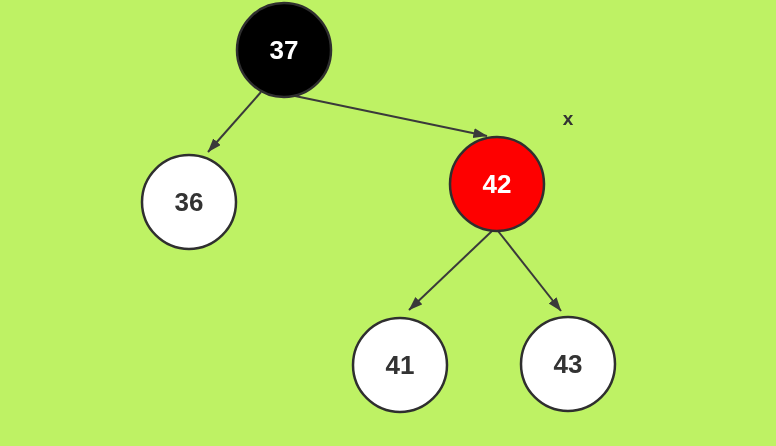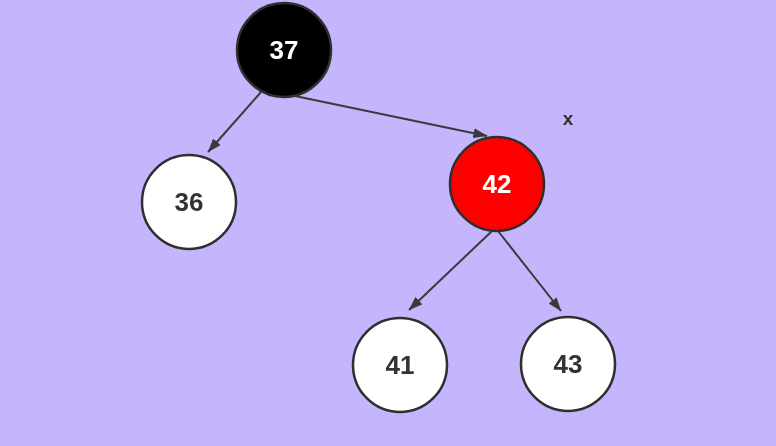--- a/index.html
+++ b/index.html
@@ -23,21 +23,21 @@
   }
   .annotation-label {
     font-family: "Liberation Sans", sans-serif;
     font-weight: bold;
     font-size: 19px;
   }
 </style>
 </head>
 <body>
 
-<div class="canvas" style="background: #c4b5fd;">
+<div class="canvas" style="background: #bef264;">
   <svg id="tree-svg" width="776" height="446" viewBox="0 0 776 446">
     <defs>
       <marker id="arrowhead" markerWidth="8" markerHeight="6" refX="6.8" refY="2.5" orient="auto" markerUnits="strokeWidth">
         <path d="M0,0 L7,2.5 L0,5 Z" fill="#3a3a3a"></path>
       </marker>
     </defs>
     <g id="edges-layer">
         <line x1="261" y1="92" x2="208" y2="152" stroke="#3a3a3a" stroke-width="2" marker-end="url(#arrowhead)"></line>
         <line x1="295" y1="96" x2="487" y2="136" stroke="#3a3a3a" stroke-width="2" marker-end="url(#arrowhead)"></line>
         <line x1="492" y1="231" x2="409" y2="310" stroke="#3a3a3a" stroke-width="2" marker-end="url(#arrowhead)"></line>

